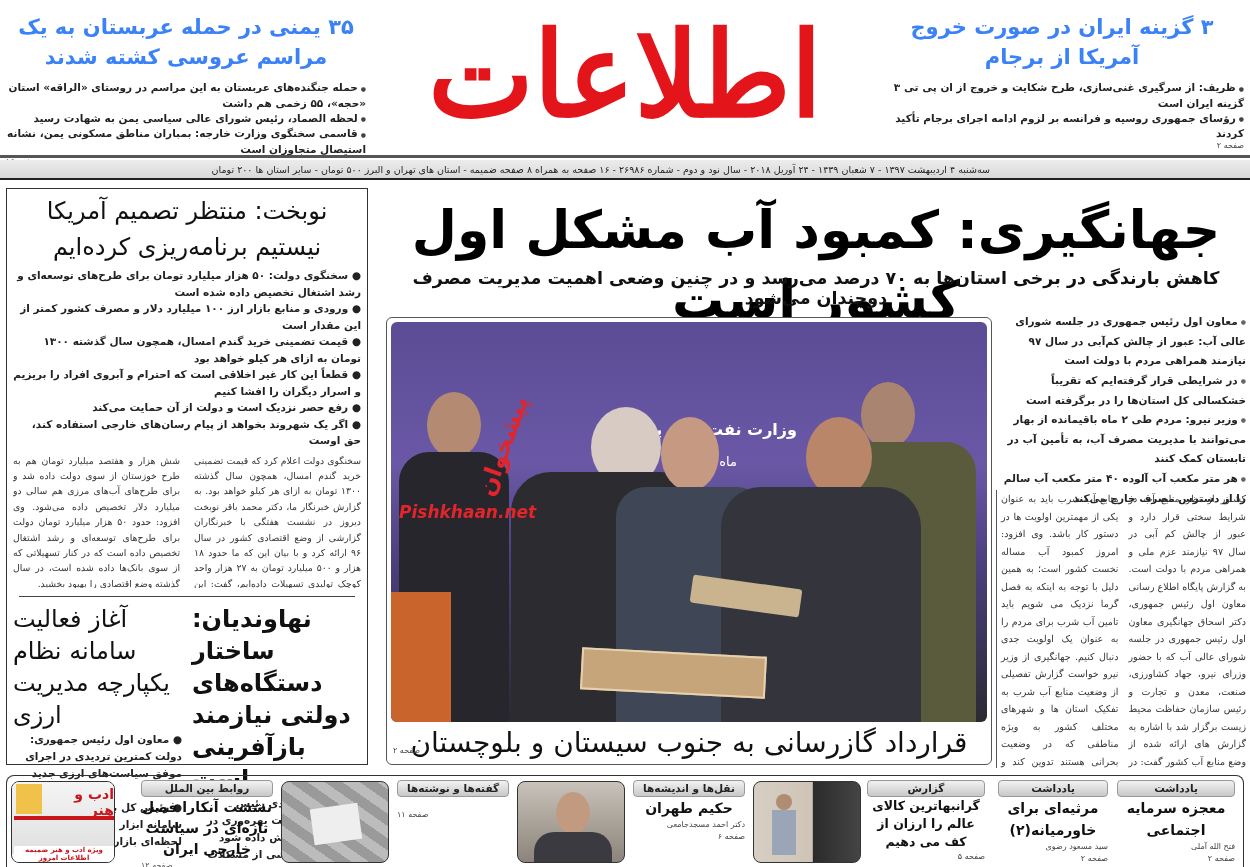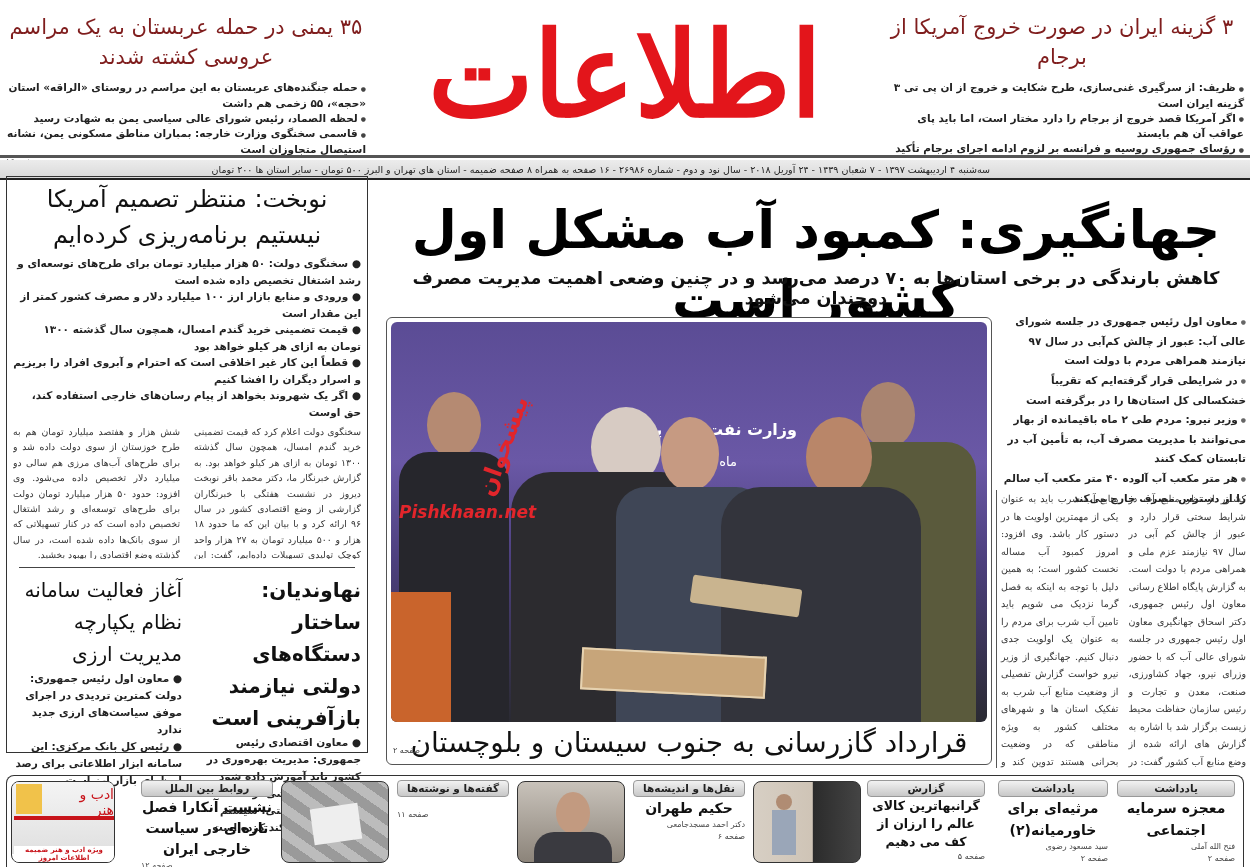--- a/index.html
+++ b/index.html
@@ -1,38 +1,38 @@
 <!DOCTYPE html>
 <html><head>
 <meta charset="utf-8">
 <style>
   * { box-sizing: border-box; margin: 0; padding: 0; }
   html, body { width: 1250px; height: 867px; background: #ffffff; overflow: hidden; }
   body { font-family: "DejaVu Sans", sans-serif; color: #111; direction: rtl; position: relative; }
   .abs { position: absolute; }
 
   
-  .top-head { font-weight: normal; font-size: 21px; line-height: 30px; text-align: center; color: #7f1d1d; }
+  .top-head { font-weight: bold; font-size: 21px; line-height: 30px; text-align: center; color: #3b82f6; }
   .bullets { font-size: 10.5px; line-height: 15px; font-weight: bold; color: #222; }
   .bullets div::before { content: "\25CF"; font-size: 6px; margin-left: 3px; vertical-align: middle; color: #444; }
   .page-ref { font-size: 8px; color: #444; }
 
   
   .masthead { left: 420px; top: 0; width: 410px; height: 150px; display: flex; align-items: center; justify-content: center; }
   .masthead span { font-family: "DejaVu Serif", serif; font-weight: bold; font-size: 112px; color: #e3151b; letter-spacing: -4px; line-height: 1; transform: scaleY(1.05); }
 
   
   .rule-thin { left: 0; width: 1250px; height: 3px; background: #555; }
   .date-strip { left: 0; top: 160px; width: 1250px; height: 20px; background: linear-gradient(#ececec,#d9d9d9); border-bottom: 2px solid #222; font-size: 9.5px; line-height: 20px; padding-right: 260px; color: #222; }
 
   
-  .left-box { left: 6px; top: 176px; width: 362px; height: 577px; border: 1.5px solid #333; }
+  .left-box { left: 6px; top: 188px; width: 362px; height: 577px; border: 1.5px solid #333; }
   .left-head { font-size: 24px; line-height: 36px; text-align: center; color: #111; font-family: "DejaVu Sans", sans-serif; }
   .body-col { font-family: "DejaVu Serif", serif; font-size: 9.3px; line-height: 15.4px; color: #333; text-align: justify; }
-  .side-head { font-weight: bold; font-size: 20px; line-height: 32px; text-align: right; }
+  .side-head { font-weight: bold; font-size: 24px; line-height: 32px; text-align: left; }
   .side-head.light { font-weight: normal; }
   .side-bul { font-size: 10.5px; line-height: 17px; font-weight: bold; color: #222; }
 
   
   .main-head { left: 385px; top: 195px; width: 862px; text-align: center; font-size: 52px; font-weight: 900; line-height: 70px; letter-spacing: -1px; color: #000; font-family: "DejaVu Sans", sans-serif; }
   .main-sub { left: 385px; top: 268px; width: 862px; text-align: center; font-size: 17.5px; font-weight: bold; color: #111; }
   .photo-frame { left: 386px; top: 317px; width: 606px; height: 448px; border: 1.5px solid #555; border-radius: 6px; overflow: hidden; background: #fff; }
   .photo { position: absolute; left: 4px; top: 4px; width: 596px; height: 400px; border-radius: 6px; overflow: hidden;
            background: linear-gradient(180deg, #5b4c95 0%, #6a58a6 35%, #4c3f7d 60%, #2a2a32 100%); }
   .caption { position: absolute; left: 0; right: 0; top: 408px; text-align: center; font-size: 28px; color: #111; }
@@ -63,37 +63,37 @@
 </div>
 
 <div class="abs masthead">
   <span>اطلاعات</span>
 </div>
 
 <div class="abs" style="left:880px;top:12px;width:364px;">
   <div class="top-head">۳ گزینه ایران در صورت خروج آمریکا از برجام</div>
   <div class="bullets" style="margin-top:8px;">
     <div>ظریف: از سرگیری غنی‌سازی، طرح شکایت و خروج از ان پی تی ۳ گزینه ایران است</div>
-    <div>اگر آمریکا قصد خروج از برجام را دارد مختار است، اما باید پای عواقب آن هم بایستد</div>
     <div>رؤسای جمهوری روسیه و فرانسه بر لزوم ادامه اجرای برجام تأکید کردند</div>
   </div>
   <div class="page-ref">صفحه ۲</div>
 </div>
 
 <div class="abs rule-thin" style="top:155px;"></div>
 <div class="abs date-strip">سه‌شنبه ۴ اردیبهشت ۱۳۹۷ - ۷ شعبان ۱۴۳۹ - ۲۴ آوریل ۲۰۱۸ - سال نود و دوم - شماره ۲۶۹۸۶ - ۱۶ صفحه به همراه ۸ صفحه ضمیمه - استان های تهران و البرز ۵۰۰ تومان - سایر استان ها ۲۰۰ تومان</div>
 
 <div class="abs left-box">
   <div style="padding:4px 6px 0 6px;">
     <div class="left-head">نوبخت: منتظر تصمیم آمریکا نیستیم برنامه‌ریزی کرده‌ایم</div>
     <div class="side-bul" style="margin-top:2px;line-height:16.5px;">
       <div>● <span>سخنگوی دولت: ۵۰ هزار میلیارد تومان برای طرح‌های توسعه‌ای و رشد اشتغال تخصیص داده شده است</span></div>
       <div>● <span>ورودی و منابع بازار ارز ۱۰۰ میلیارد دلار و مصرف کشور کمتر از این مقدار است</span></div>
       <div>● <span>قیمت تضمینی خرید گندم امسال، همچون سال گذشته ۱۳۰۰ تومان به ازای هر کیلو خواهد بود</span></div>
       <div>● <span>قطعاً این کار غیر اخلاقی است که احترام و آبروی افراد را بریزیم و اسرار دیگران را افشا کنیم</span></div>
+      <div>● <span>رفع حصر نزدیک است و دولت از آن حمایت می‌کند</span></div>
       <div>● <span>اگر یک شهروند بخواهد از پیام رسان‌های خارجی استفاده کند، حق اوست</span></div>
     </div>
     <div style="display:flex;gap:14px;margin-top:4px;height:135px;overflow:hidden;">
       <div class="body-col" style="flex:1;">سخنگوی دولت اعلام کرد که قیمت تضمینی خرید گندم امسال، همچون سال گذشته ۱۳۰۰ تومان به ازای هر کیلو خواهد بود. به گزارش خبرنگار ما، دکتر محمد باقر نوبخت دیروز در نشست هفتگی با خبرنگاران گزارشی از وضع اقتصادی کشور در سال ۹۶ ارائه کرد و با بیان این که ما حدود ۱۸ هزار و ۵۰۰ میلیارد تومان به ۲۷ هزار واحد کوچک تولیدی تسهیلات داده‌ایم، گفت: این میزان از طریق بانک‌ها تامین شد و حدود</div>
       <div class="body-col" style="flex:1;">
         <span>شش هزار و هفتصد میلیارد تومان هم به طرح خوزستان از سوی دولت داده شد و برای طرح‌های آب‌های مرزی هم سالی دو میلیارد دلار تخصیص داده می‌شود. وی افزود: حدود ۵۰ هزار میلیارد تومان دولت برای طرح‌های توسعه‌ای و رشد اشتغال تخصیص داده است که در کنار تسهیلاتی که از سوی بانک‌ها داده شده است، در سال گذشته وضع اقتصادی را بهبود بخشید.</span>
         
       </div>
     </div>
     <div style="border-top:1.5px solid #444;margin:8px 6px 6px 6px;"></div>
@@ -205,17 +205,17 @@
     <div style="position:absolute;left:30px;top:24px;width:48px;height:36px;background:#eeeeee;transform:rotate(-8deg);"></div>
   </div>
   <div class="strip-item" style="right:970px;width:132px;">
     <div class="tag">روابط بین الملل</div>
     <div class="strip-title" style="line-height:21px;">نشست آنکارا فصل تازه‌ای در سیاست خارجی ایران</div>
     <div class="strip-small" style="text-align:left;">صفحه ۱۲</div>
   </div>
   <div class="thumb" style="left:4px;width:104px;background:#fff;">
     <div style="position:absolute;left:0;top:0;width:104px;height:72px;background:linear-gradient(#f4f4f4,#e0e0e0);"></div>
     <div style="position:absolute;left:4px;top:2px;width:26px;height:30px;background:#f1c24a;"></div>
-    <div style="position:absolute;left:52px;top:4px;font-size:14px;font-weight:normal;color:#c8141b;">ادب و هنر</div>
+    <div style="position:absolute;left:52px;top:4px;font-size:14px;font-weight:bold;color:#c8141b;">ادب و هنر</div>
     <div style="position:absolute;left:2px;top:34px;width:100px;height:4px;background:#c8141b;"></div>
     <div style="position:absolute;left:2px;bottom:0;width:100px;font-size:7px;color:#c8141b;font-weight:bold;text-align:center;background:#fff;">ویژه ادب و هنر ضمیمه اطلاعات امروز</div>
   </div>
 </div>
 
 </body></html>

